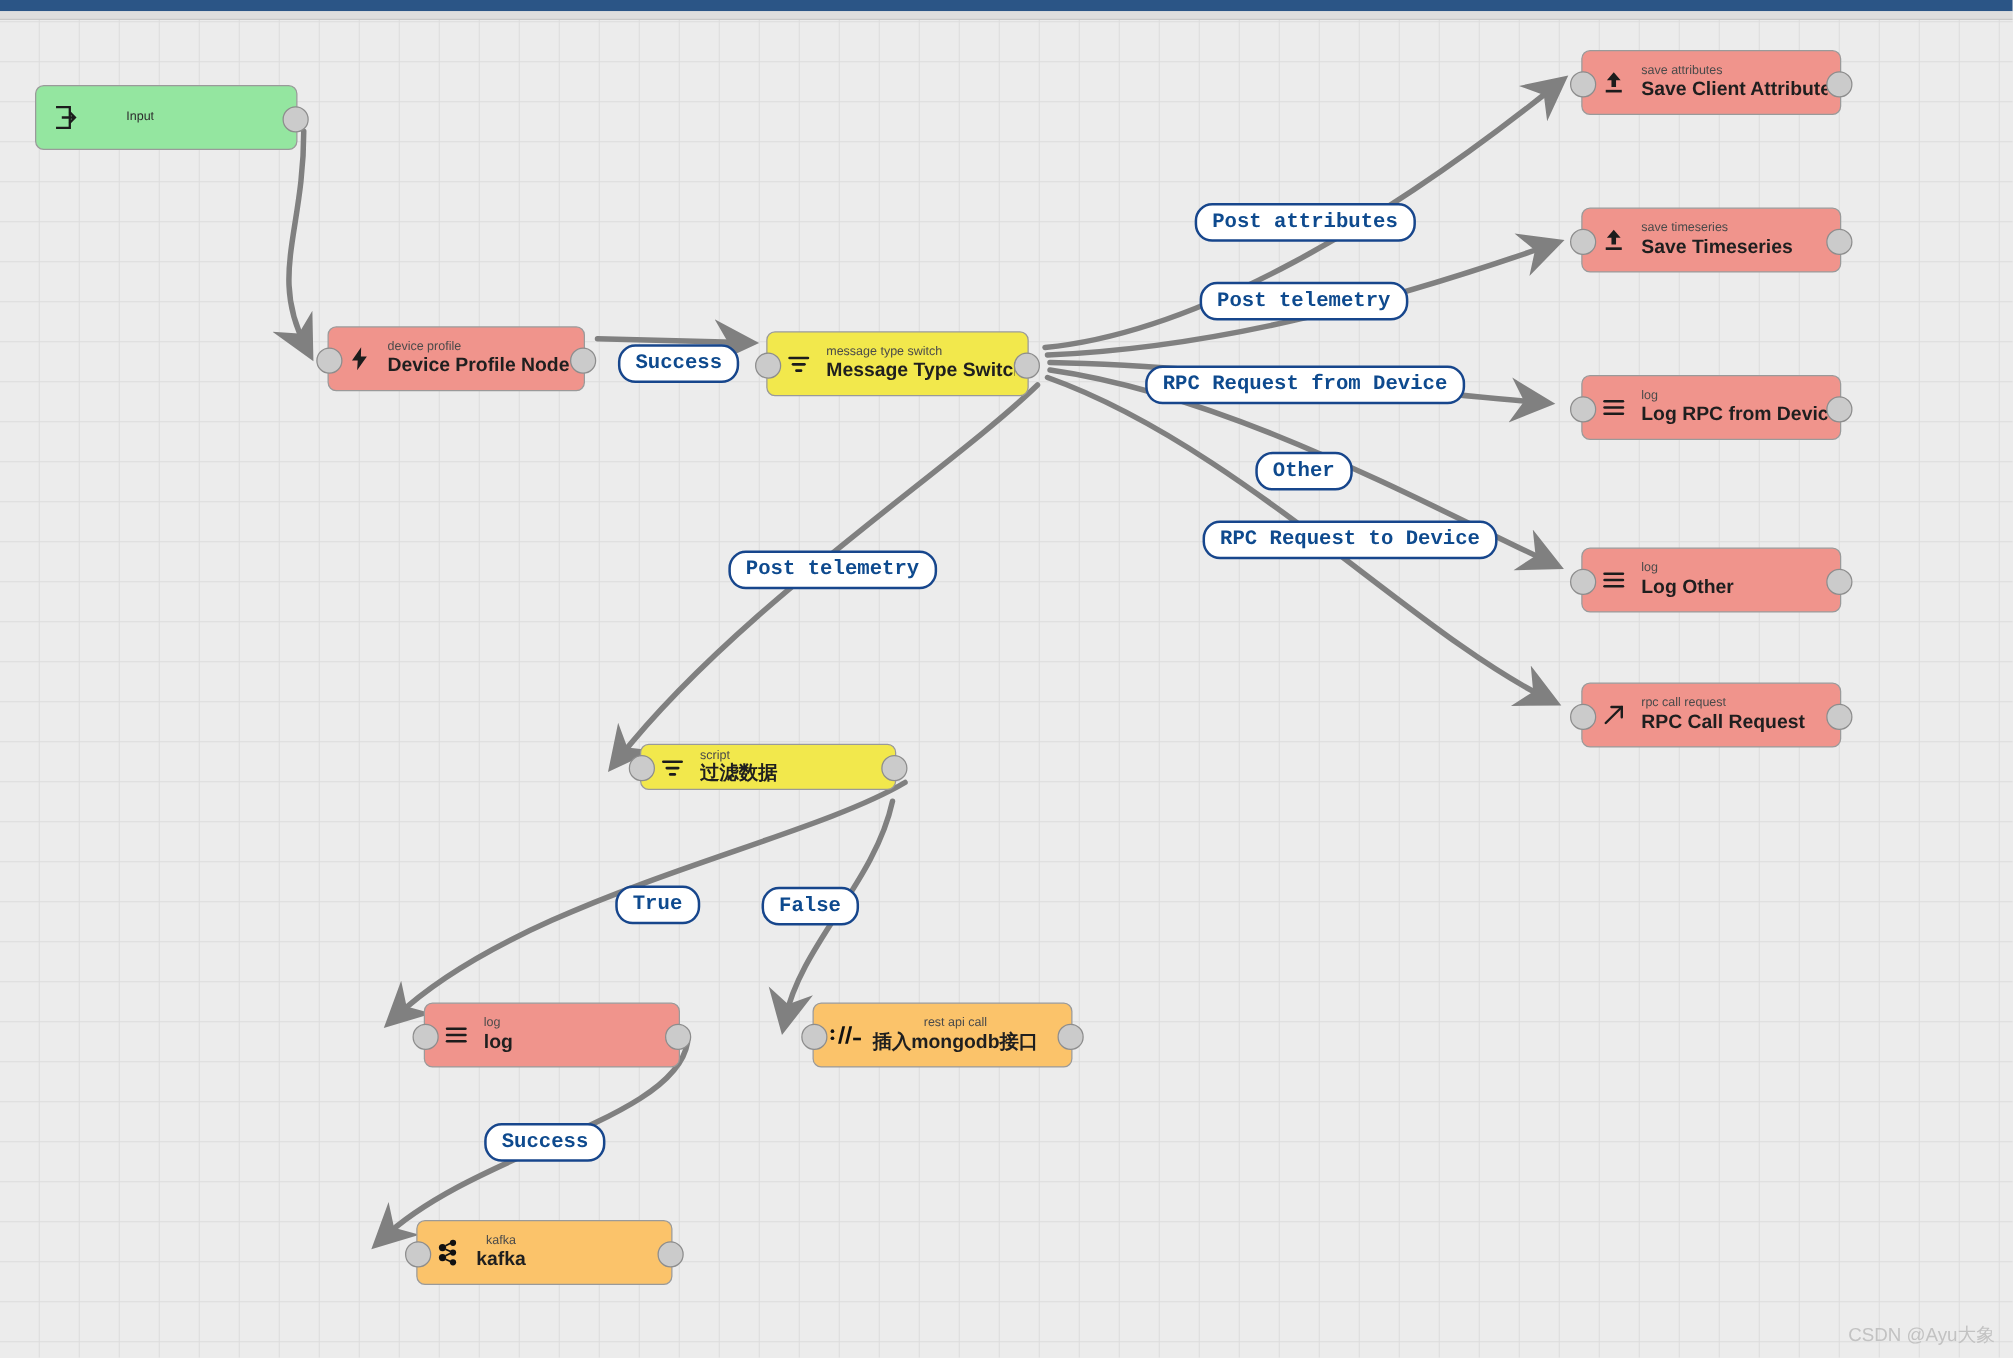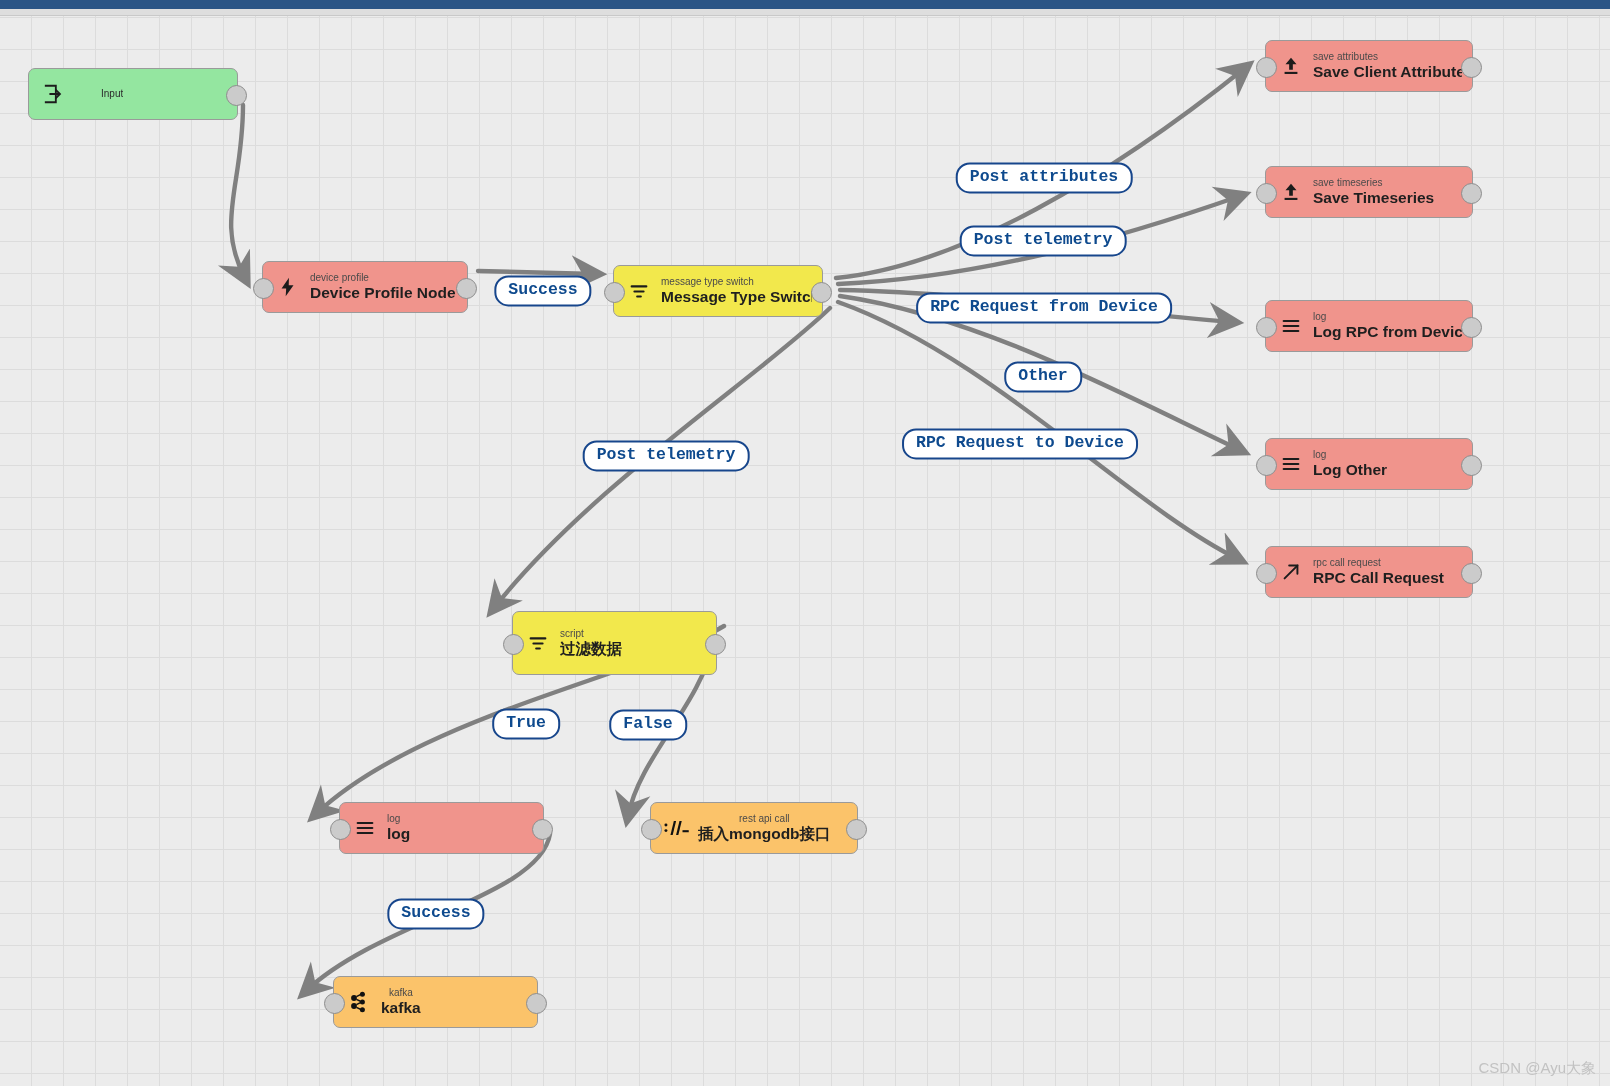--- a/index.html
+++ b/index.html
@@ -286,21 +286,21 @@
           <svg width="22" height="22" viewBox="0 0 24 24" stroke="#1c1c1c" stroke-width="2.1" fill="none" stroke-linecap="round">
             <path d="M5 19 L19 5"></path>
             <path d="M10 5 h9 v9"></path>
           </svg>
         </div>
         <div class="node-text">
           <div class="node-type">rpc call request</div>
           <div class="node-name">RPC Call Request</div>
         </div>
       </div>
-      <div class="node yellow" style="left: 512px; top: 579px; width: 205px; height: 64px; margin-top: 16px;">
+      <div class="node yellow" style="left: 512px; top: 579px; width: 205px; height: 37px;">
         <div class="socket in"></div>
         <div class="socket out"></div>
         <div class="node-icon">
           <svg width="22" height="22" viewBox="0 0 24 24" stroke="#1c1c1c" stroke-width="2.3" stroke-linecap="round">
             <path d="M4 7 h16"></path>
             <path d="M7 12.5 h10"></path>
             <path d="M10 18 h4"></path>
           </svg>
         </div>
         <div class="node-text">
@@ -358,21 +358,21 @@
           <div class="node-name">kafka</div>
         </div>
       </div>
     </div>
   <div id="label-layer">
       <div class="edge-label" style="left: 543px; top: 275px;">Success</div>
       <div class="edge-label" style="left: 1044px; top: 162px;">Post attributes</div>
       <div class="edge-label" style="left: 1043px; top: 225px;">Post telemetry</div>
       <div class="edge-label" style="left: 1044px; top: 292px;">RPC Request from Device</div>
       <div class="edge-label" style="left: 1043px; top: 361px;">Other</div>
-      <div class="edge-label" style="left: 1020px; top: 416px; margin-top: 12px;">RPC Request to Device</div>
+      <div class="edge-label" style="left: 1080px; top: 416px;">RPC Request to Device</div>
       <div class="edge-label" style="left: 666px; top: 440px;">Post telemetry</div>
       <div class="edge-label" style="left: 526px; top: 708px;">True</div>
       <div class="edge-label" style="left: 648px; top: 709px;">False</div>
       <div class="edge-label" style="left: 436px; top: 898px;">Success</div>
     </div>
 
   <div id="watermark">CSDN @Ayu大象</div>
 </div>
 
 </body></html>

